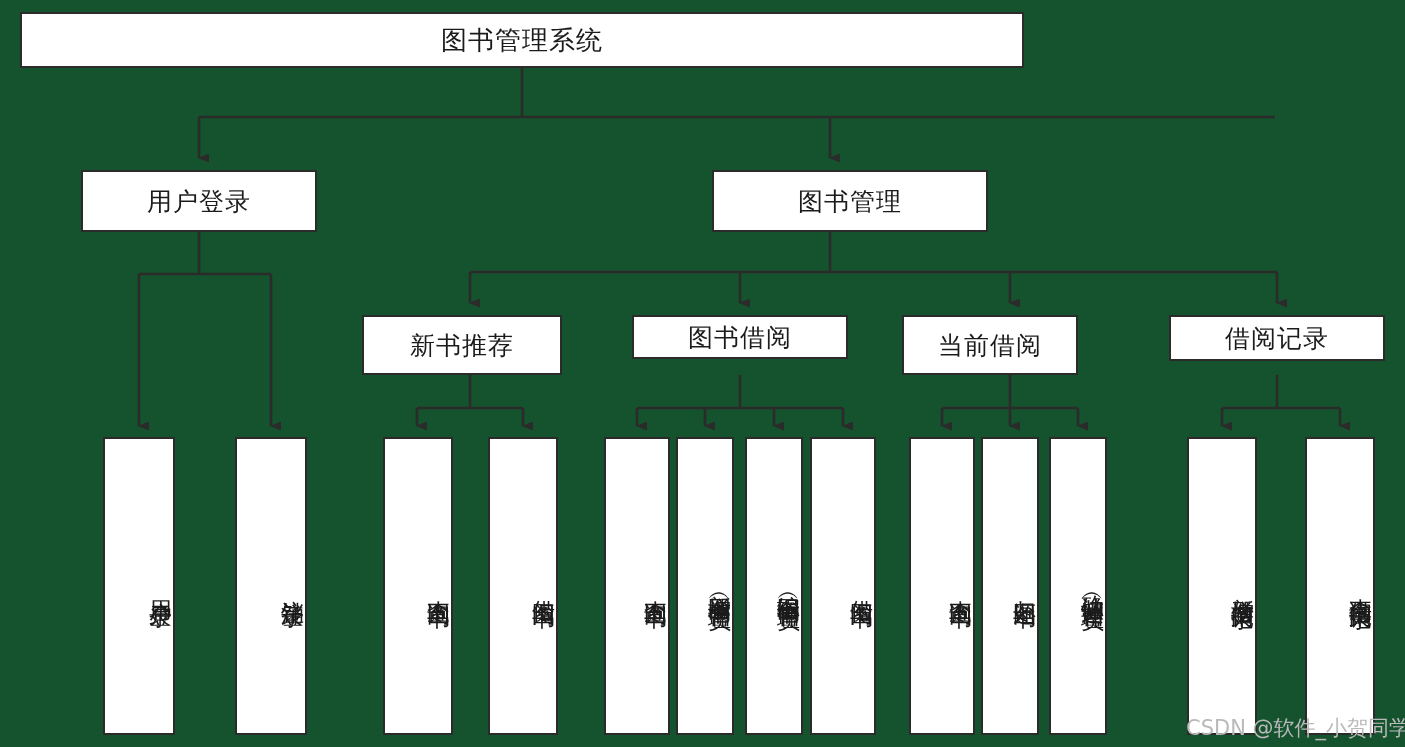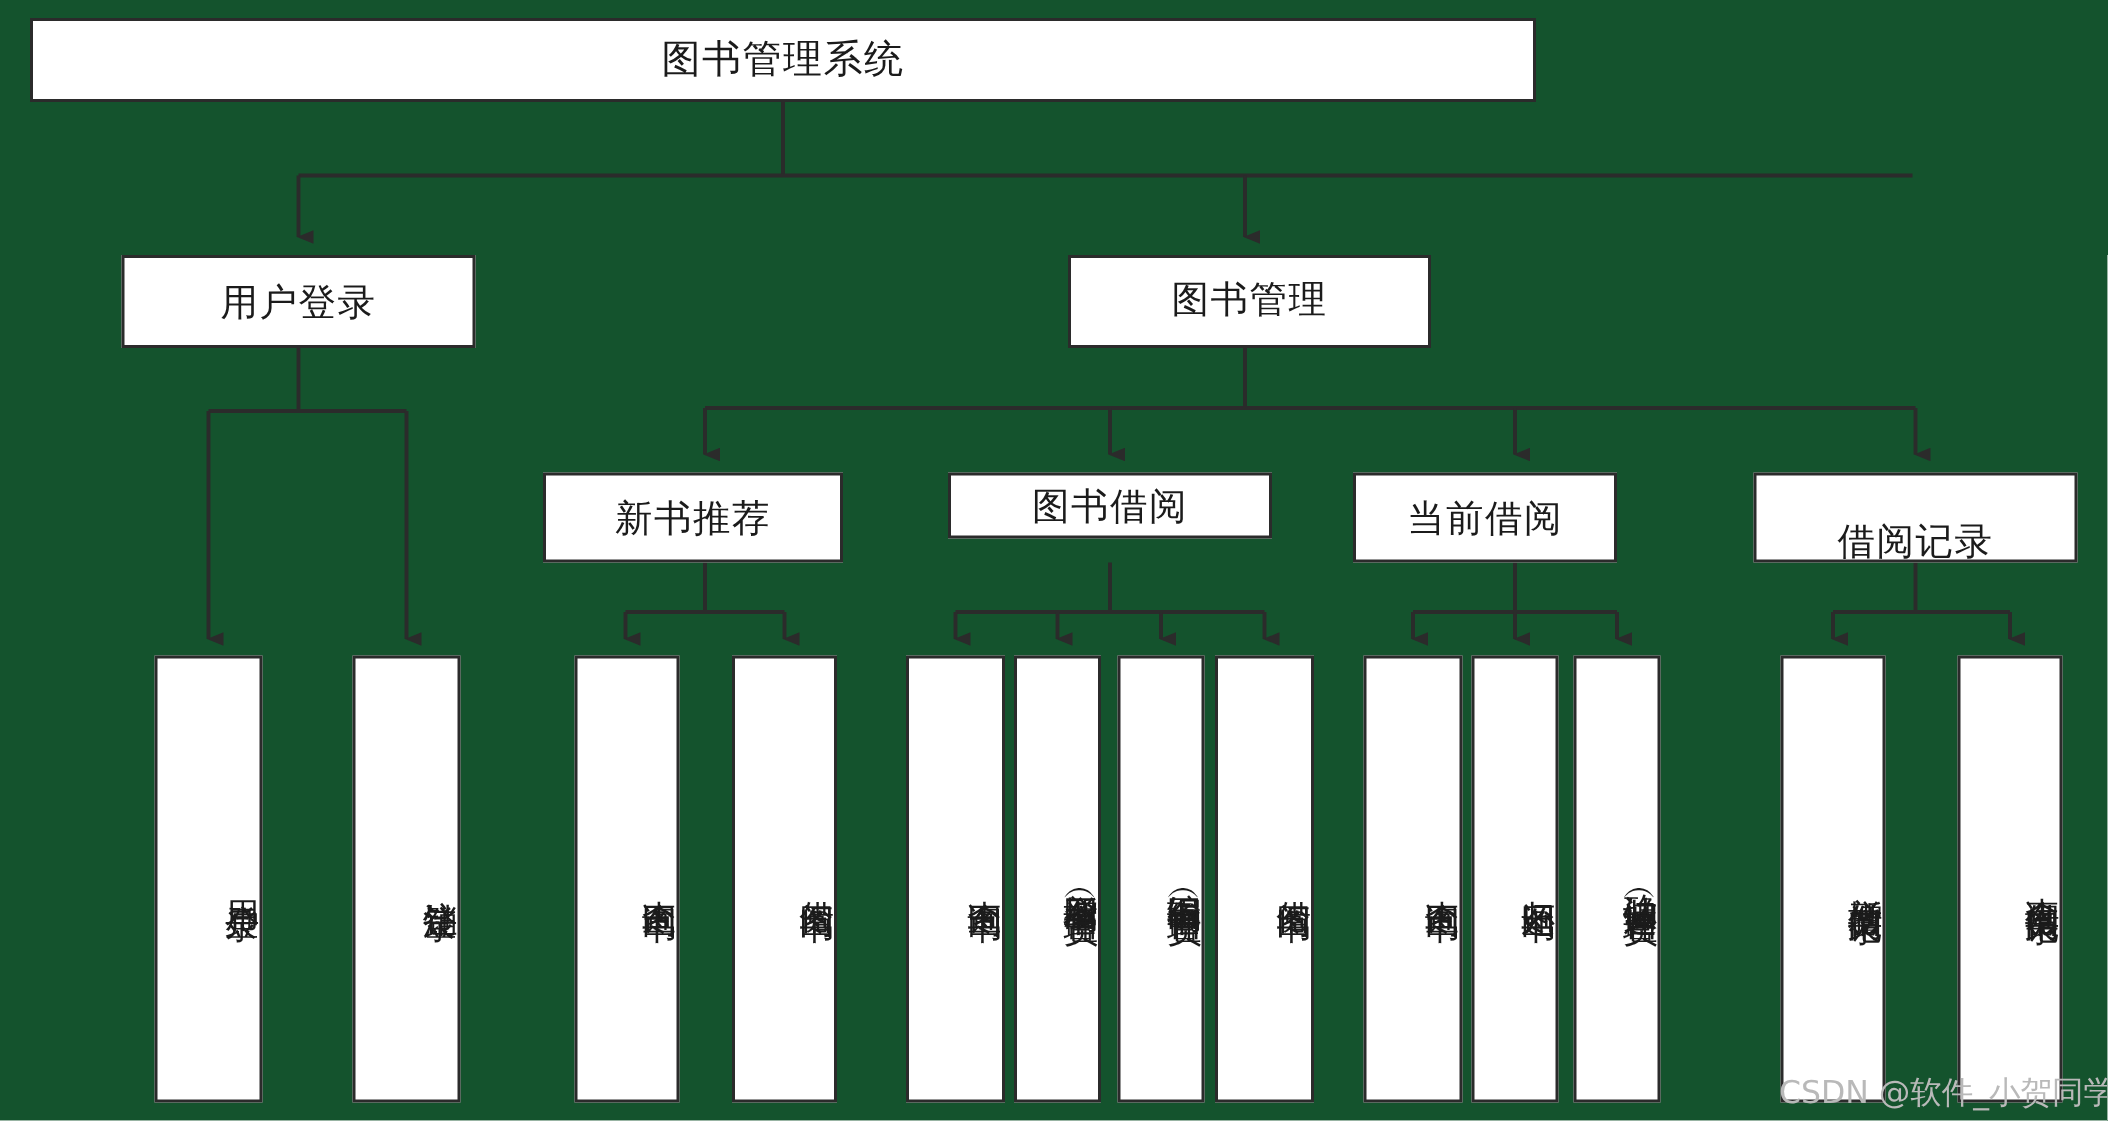--- a/index.html
+++ b/index.html
@@ -126,34 +126,34 @@
     </g>
   </svg>
 
   <div class="node horiz root" style="left:20px; top:12px; width:1004px; height:56px;">
     <span>图书管理系统</span>
   </div>
 
   <div class="node horiz" style="left:81px; top:170px; width:236px; height:62px;">
     <span>用户登录</span>
   </div>
-  <div class="node horiz" style="left:712px; top:170px; width:242px; height:62px;font-family:Liberation Mono, monospace;">
+  <div class="node horiz" style="left:712px; top:170px; width:276px; height:62px;">
     <span>图书管理</span>
   </div>
 
   <div class="node horiz" style="left:362px; top:315px; width:200px; height:60px;">
     <span>新书推荐</span>
   </div>
   <div class="node horiz" style="left:632px; top:315px; width:216px; height:44px;">
     <span>图书借阅</span>
   </div>
   <div class="node horiz" style="left:902px; top:315px; width:176px; height:60px;">
     <span>当前借阅</span>
   </div>
-  <div class="node horiz" style="left:1169px; top:315px; width:216px; height:60px;align-items:flex-end;">
+  <div class="node horiz" style="left:1169px; top:315px; width:216px; height:46px;">
     <span>借阅记录</span>
   </div>
 
   <div class="node vert" style="left:103px; top:437px; width:72px; height:298px;">
     <span class="vtext">用户登录</span>
   </div>
   <div class="node vert" style="left:235px; top:437px; width:72px; height:298px;">
     <span class="vtext">注销登录</span>
   </div>
 

